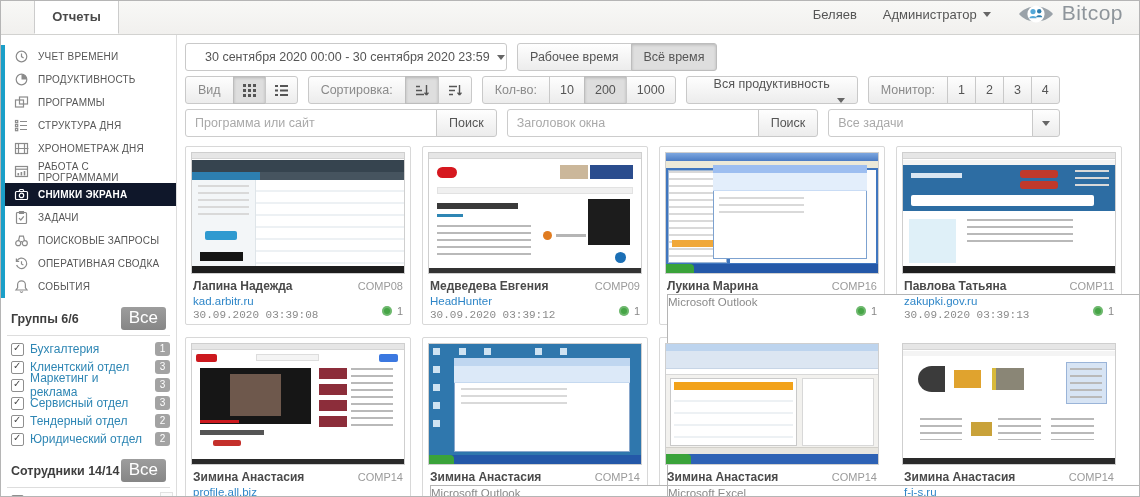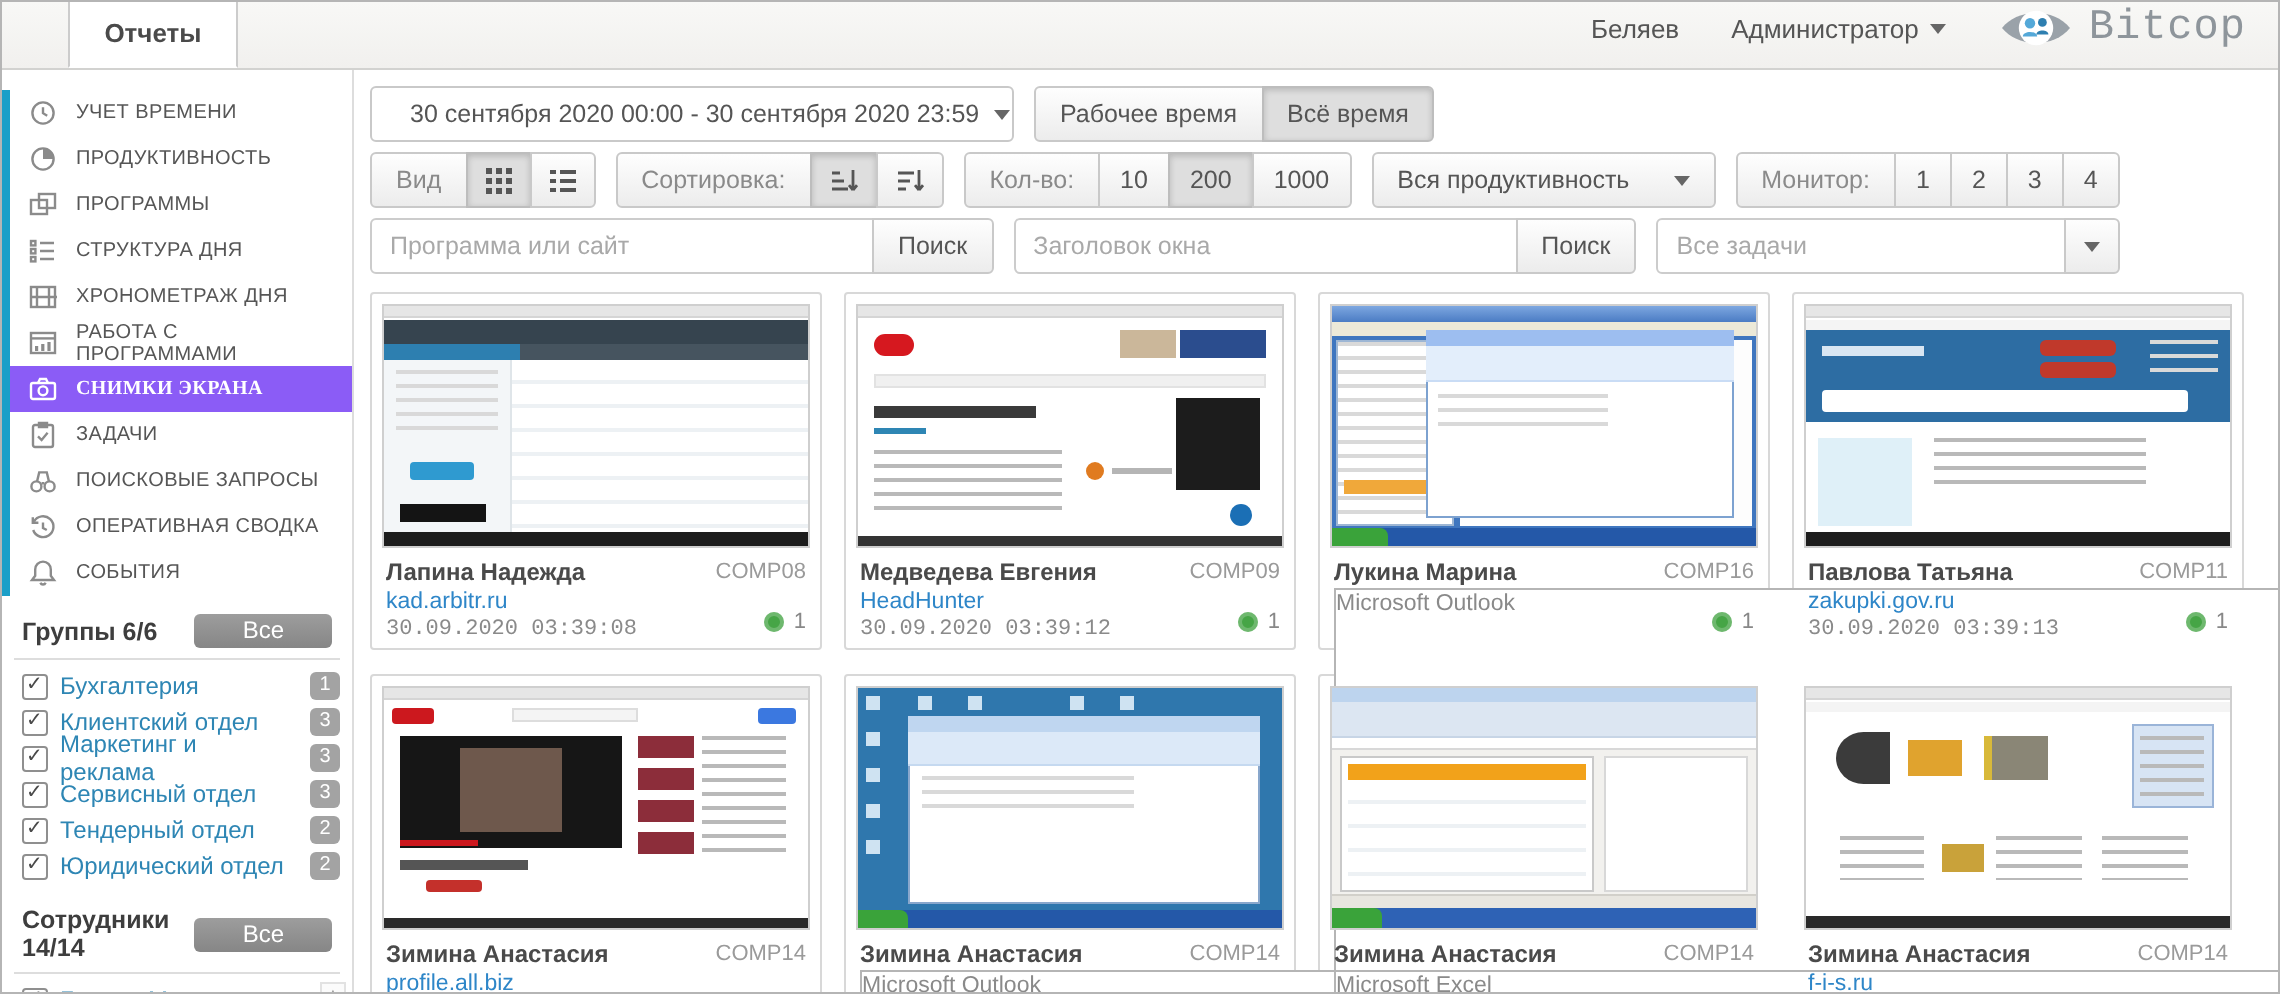--- a/index.html
+++ b/index.html
@@ -8,40 +8,40 @@
   .app { width:1140px; height:497px; background:#fff; position:relative; overflow:hidden; border:1px solid #b5b5b5; }
 
   
   .topbar { height:34px; background:linear-gradient(#f8f8f6,#f1f0ee); border-bottom:1px solid #d2d2d0; display:flex; align-items:flex-end; }
   .tabs { display:flex; margin-left:18px; height:34px; align-items:flex-end;flex-direction:column; }
   .tab { padding:8px 17px 9px; font-size:13px; color:#4a4a4a; cursor:pointer; border:1px solid transparent; }
   .tab.active { background:#fff; border:1px solid #ccc; border-bottom-color:#fff; font-weight:bold; margin-bottom:-1px; }
   .topbar-right { margin-left:auto; display:flex; align-items:center; gap:26px; padding:0 16px 7px 0; }
   .toplink { font-size:13px; color:#555; cursor:pointer; display:flex; align-items:center; gap:6px; }
   .caret { width:0; height:0; border-left:4px solid transparent; border-right:4px solid transparent; border-top:5px solid #666; display:inline-block; }
-  .brand { display:flex; align-items:center; gap:7px; cursor:default;font-family:Liberation Mono, monospace; }
+  .brand { display:flex; align-items:flex-start; gap:7px; cursor:default; }
   .brand-text { font-size:21px; color:#8e959b; letter-spacing:.5px; }
 
   
   .body { display:flex; height:462px; }
   .sidebar { width:176px; border-right:1px solid #ddd; background:#fff; padding-top:10px; flex:none; overflow:hidden; }
   .main { flex:1; padding:8px 10px 0 8px; overflow:hidden; }
 
   
   .menu { position:relative; }
   .menu::before { content:""; position:absolute; left:0; top:0; bottom:0; width:4px; background:#1b9fc8; }
   .mi { display:flex; align-items:center; gap:9px; height:23px; padding:0 8px 0 13px; font-size:10px; color:#565656; letter-spacing:.2px; cursor:pointer; }
   .mi svg { flex:none; stroke:#8b8b8b; fill:none; stroke-width:1.2; }
-  .mi.active { background:#8b5cf6; color:#fff; font-weight:bold;font-family:Liberation Serif, serif; }
+  .mi.active { background:#0f172a; color:#fff; font-weight:bold; }
   .mi.active svg { stroke:#fff; }
   .mi svg .fillpart { fill:#8b8b8b; stroke:none; }
 
   .side-h { display:flex; align-items:center; justify-content:space-between; padding:9px 10px 5px 10px; }
   .side-h .t { font-size:12.5px; font-weight:bold; color:#3e3e3e; }
-  .badge-all { background:linear-gradient(#9d9d9d,#868686); color:#fff; font-size:12px; padding:1px 24px 2px; border-radius:3px; cursor:pointer; }
+  .badge-all { background:linear-gradient(#9d9d9d,#868686); color:#fff; font-size:17px; padding:1px 8px 2px; border-radius:3px; cursor:pointer; }
   .side-sep { border-top:1px solid #ddd; margin:0 6px; }
   .chk-list { padding:4px 6px 2px 10px; }
   .chk-row { display:flex; align-items:center; gap:6px; height:18px; font-size:12px; color:#2e86b4; cursor:pointer; }
   .cb { width:13px; height:13px; border:1px solid #8f8f8f; border-radius:2px; background:#fff; position:relative; flex:none; cursor:pointer; }
   .cb::after { content:"✓"; position:absolute; left:1px; top:-2px; font-size:10px; color:#4a4a4a; }
   .cnt { margin-left:auto; background:#a3a3a3; color:#fff; border-radius:3px; font-size:10px; min-width:15px; text-align:center; height:14px; line-height:14px; padding:0 3px; }
   .emp-wrap { position:relative; padding-right:16px; }
   .vscroll { position:absolute; right:3px; top:4px; bottom:0; width:13px; background:#f4f4f4; border:1px solid #e2e2e2; }
   .vscroll .up { height:12px; background:#fbfbfb; border-bottom:1px solid #e2e2e2; font-size:7px; color:#999; text-align:center; line-height:12px; cursor:pointer; }
   .vscroll .thumb { margin:1px; height:20px; background:#dcdcdc; cursor:pointer; }
@@ -56,21 +56,21 @@
   .bgrp .btn:first-child { border-radius:3px 0 0 3px; margin-left:0; }
   .bgrp .btn:last-child { border-radius:0 3px 3px 0; }
   .date-btn { width:322px; background:#fff; }
   .date-btn .caret { margin-left:auto; }
   .inp { height:28px; border:1px solid #ccc; border-radius:3px 0 0 3px; padding:0 9px; font-size:12.5px; color:#555; width:252px; outline:none; font-family:inherit; }
   .inp::placeholder { color:#a9a9a9; }
   .combo { display:inline-flex; }
   .combo .btn { border-radius:0 3px 3px 0; margin-left:-1px; }
   .sel { height:28px; border:1px solid #ccc; border-radius:3px 0 0 3px; padding:0 9px; font-size:12.5px; color:#a9a9a9; width:205px; display:flex; align-items:center; background:#fff; cursor:pointer; }
   .icon-btn { padding:0 9px; }
-  .dd-btn { width:172px; }
+  .dd-btn { width:172px;flex-direction:column; }
   .dd-btn .caret { margin-left:auto; }
   .num-btn { padding:0 10px; }
 
   
   .grid { margin-top:9px; display:grid; grid-template-columns:repeat(4,226px); gap:12px 11px; }
   .card { border:1px solid #d8d8d8; border-radius:2px; background:#fff; padding:5px 5px 4px; }
   .thumb { position:relative; height:122px; border:1px solid #cfcfcf; background:#fff; overflow:hidden; cursor:pointer; }
   .a { position:absolute; }
   .cap { position:relative; padding:5px 2px 1px; height:46px; }
   .cap .nm { font-size:12px; color:#4a4a4a; font-weight:bold; line-height:15px; }

